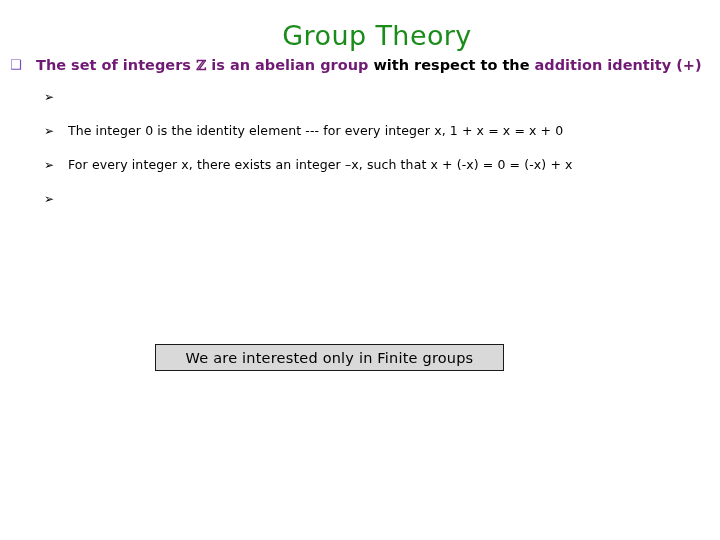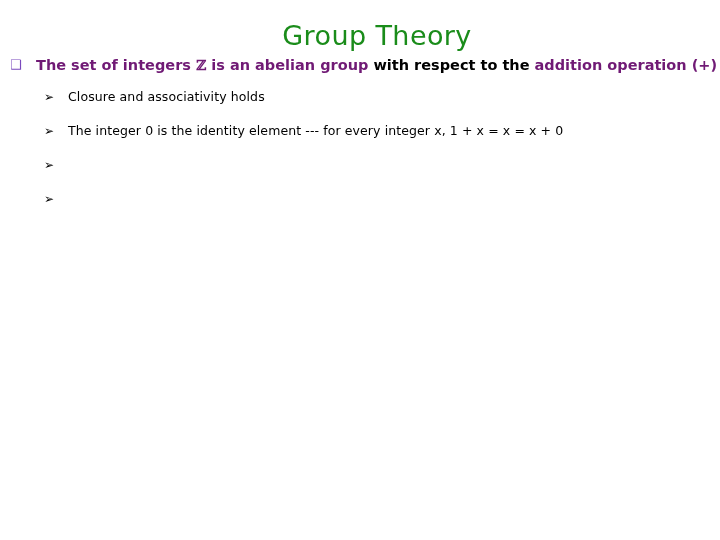--- a/index.html
+++ b/index.html
@@ -129,36 +129,39 @@
 </head>
 <body>
 
 <div class="slide">
 
   <div class="slide-title">Group Theory</div>
 
   <div class="level1-row">
     <span class="level1-bullet">❑</span>
     <span class="level1-text">
-      <span class="txt-purple">The set of integers </span><span class="txt-purple zset">ℤ</span><span class="txt-purple"> is an abelian group </span><span class="txt-black">with respect to the </span><span class="txt-purple">addition operation (+)</span>
+      <span class="txt-purple">The set of integers </span><span class="txt-purple zset">ℤ</span><span class="txt-purple"> is an abelian group </span><span class="txt-black">with respect to the </span><span class="txt-purple">addition identity (+)</span>
     </span>
   </div>
 
   <div class="level2-row row-0">
     <span class="level2-bullet">➢</span>
-    <span class="level2-text">Closure and associativity holds</span>
   </div>
 
   <div class="level2-row row-1">
     <span class="level2-bullet">➢</span>
     <span class="level2-text">The  integer 0 is the identity element --- for every integer x, 1 + x = x = x + 0</span>
   </div>
 
   <div class="level2-row row-2">
     <span class="level2-bullet">➢</span>
+    <span class="level2-text">For every integer x, there exists an integer –x, such that x + (-x) = 0 = (-x) + x</span>
   </div>
 
   <div class="level2-row row-3">
     <span class="level2-bullet">➢</span>
   </div>
 
+  <div class="highlight-box">
+    <span class="highlight-text">We are interested only in Finite groups</span>
+  </div>
 
 </div>
 
 </body></html>

